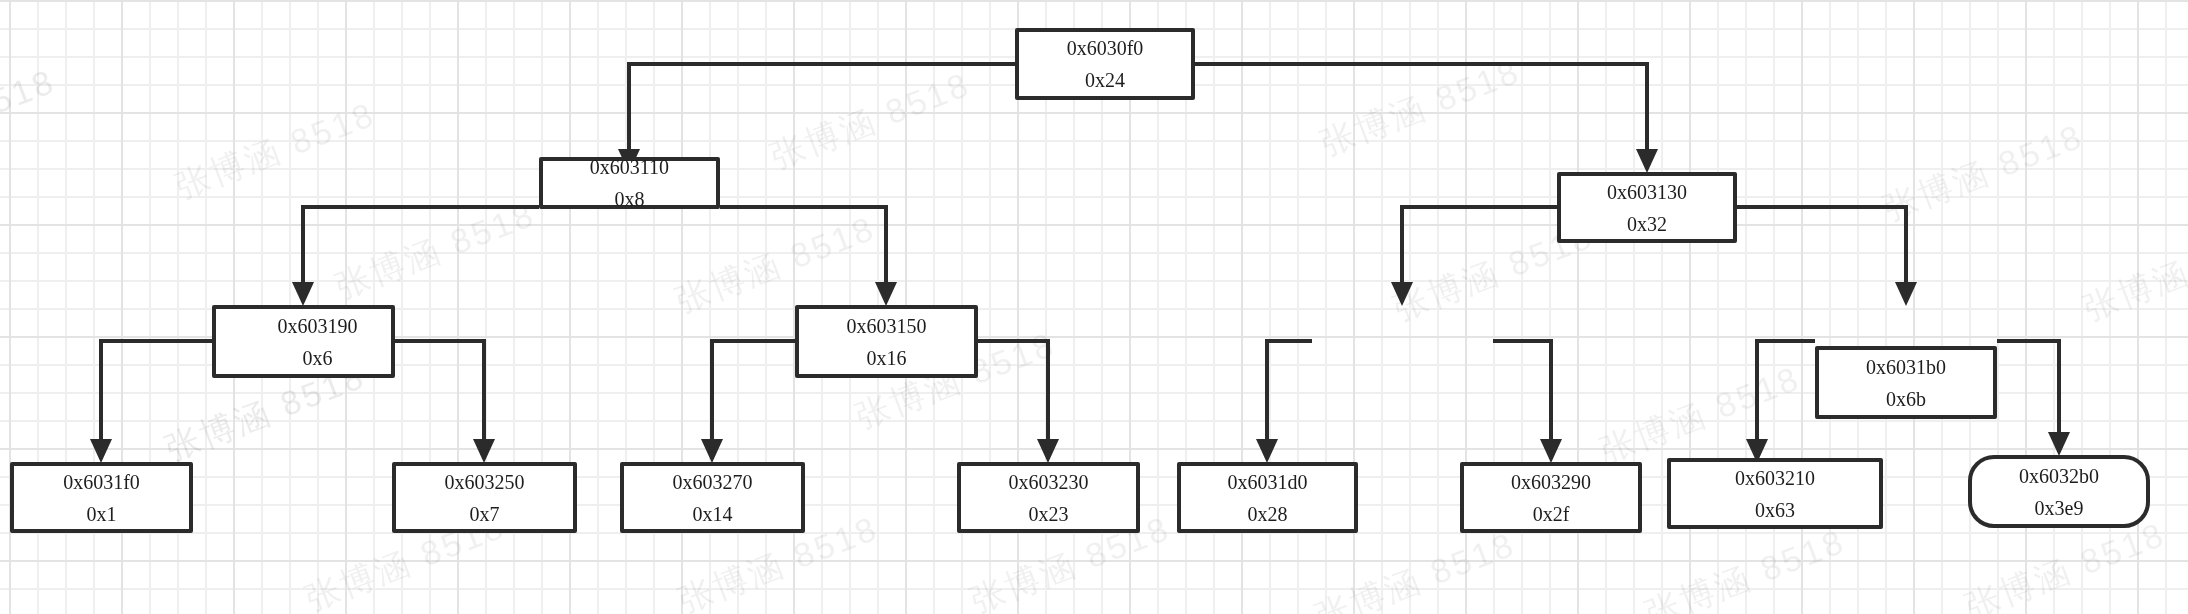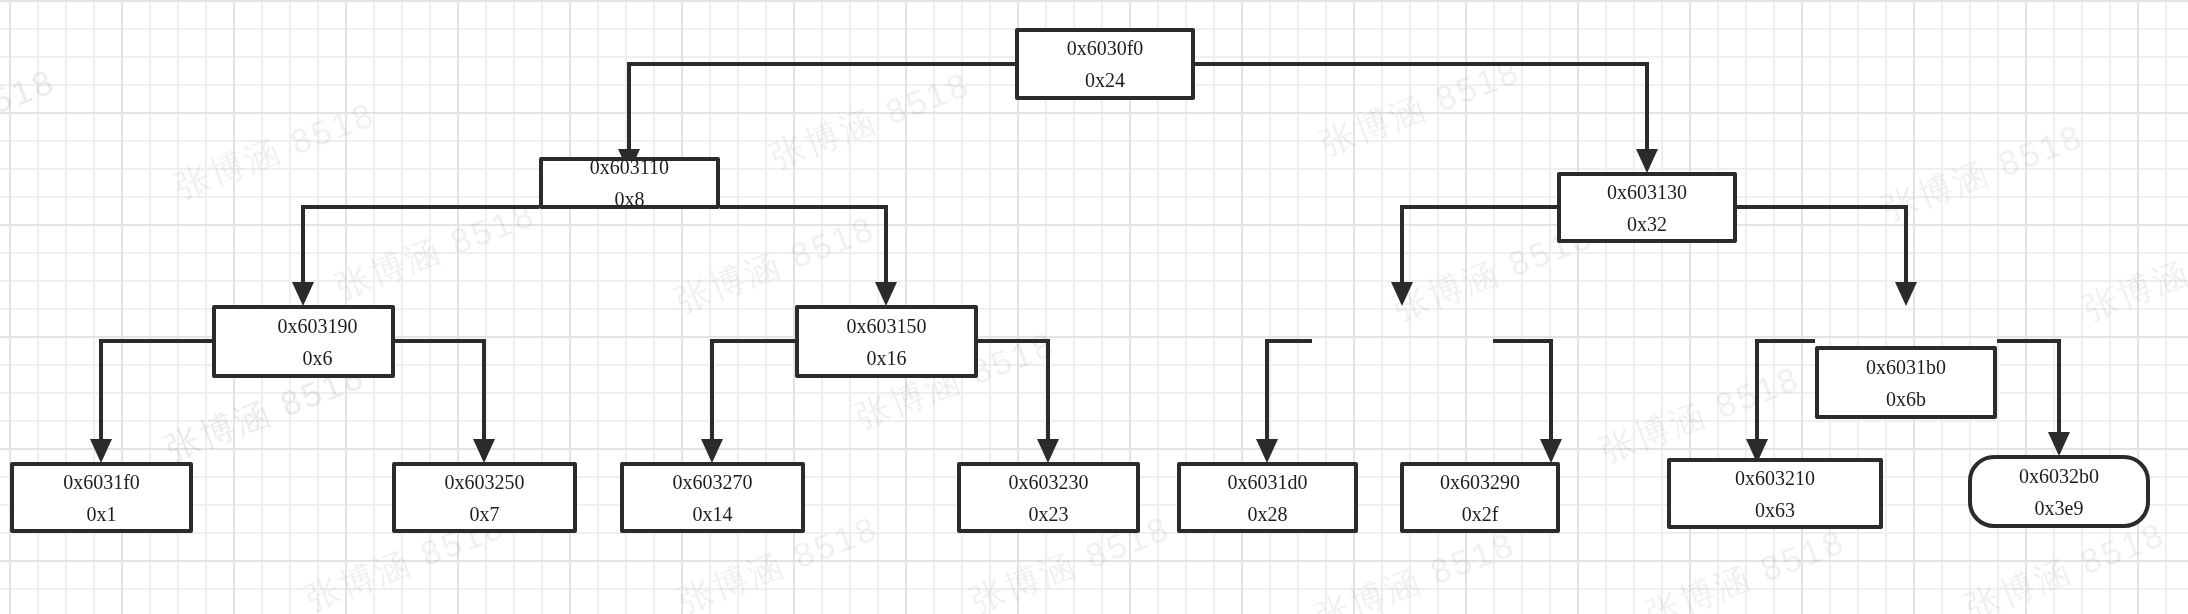--- a/index.html
+++ b/index.html
@@ -89,21 +89,21 @@
   .n2  { left: 1557px; top: 172px; width: 180px; height: 71px; }
   .n3  { left: 212px;  top: 305px; width: 183px; height: 73px; padding-left: 28px; }
   .n4  { left: 795px;  top: 305px; width: 183px; height: 73px; }
   .n5  { left: 1312px; top: 305px; width: 181px; height: 73px; }
   .n6  { left: 1815px; top: 305px; width: 182px; height: 73px; margin-top: 41px; }
   .n7  { left: 10px;   top: 462px; width: 183px; height: 71px; }
   .n8  { left: 392px;  top: 462px; width: 185px; height: 71px; }
   .n9  { left: 620px;  top: 462px; width: 185px; height: 71px; align-items: center; }
   .n10 { left: 957px;  top: 462px; width: 183px; height: 71px; }
   .n11 { left: 1177px; top: 462px; width: 181px; height: 71px; }
-  .n12 { left: 1400px; top: 462px; width: 160px; height: 71px; }
+  .n12 { left: 1460px; top: 462px; width: 182px; height: 71px; }
   .n13 { left: 1667px; top: 458px; width: 216px; height: 71px; }
   .n14 { left: 1968px; top: 455px; width: 182px; height: 73px; border-radius: 26px; }
 </style>
 </head>
 <body>
 
 <div class="canvas">
 
   <span class="wm w1">张博涵 8518</span>
   <span class="wm w2">张博涵 8518</span>

